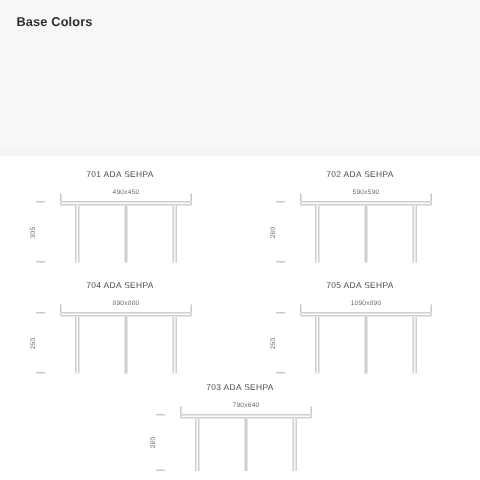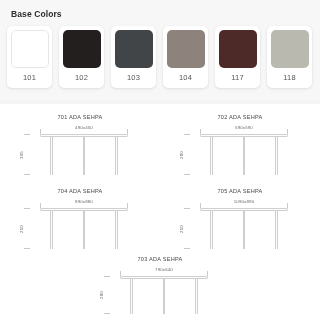--- a/index.html
+++ b/index.html
@@ -78,53 +78,20 @@
     transform:translateY(-50%) rotate(-90deg);
     font-size:4.4px;color:#6a6a6a;letter-spacing:.15px;white-space:nowrap;
   }
 </style>
 </head>
 <body>
 
 <div class="colors-panel">
   <div class="panel-title">Base Colors</div>
 
-  <div class="swatch-row">
-
-    <div class="swatch-card">
-      <div class="swatch-chip bordered" id="chip0" style="background: rgb(255, 255, 255);"></div>
-      <div class="swatch-code">101</div>
-    </div>
-
-    <div class="swatch-card">
-      <div class="swatch-chip" id="chip1" style="background: rgb(35, 31, 31);"></div>
-      <div class="swatch-code">102</div>
-    </div>
-
-    <div class="swatch-card">
-      <div class="swatch-chip" id="chip2" style="background: rgb(66, 69, 71);"></div>
-      <div class="swatch-code">103</div>
-    </div>
-
-    <div class="swatch-card">
-      <div class="swatch-chip" id="chip3" style="background: rgb(141, 130, 124);"></div>
-      <div class="swatch-code">104</div>
-    </div>
-
-    <div class="swatch-card">
-      <div class="swatch-chip" id="chip4" style="background: rgb(77, 42, 39);"></div>
-      <div class="swatch-code">117</div>
-    </div>
-
-    <div class="swatch-card">
-      <div class="swatch-chip" id="chip5" style="background: rgb(185, 185, 176);"></div>
-      <div class="swatch-code">118</div>
-    </div>
-
-  </div>
 </div>
 
 <div class="drawings">
 
   <div class="dwg" style="left:18px;top:10px;width:124px;height:70px;">
     <div class="dwg-title">701 ADA SEHPA</div>
     <div class="dwg-body" style="left:22px;top:11px;width:88px;height:56px;">
       <div class="wdim" style="width:100%;">
         <div class="wtick l"></div>
         <div class="wtick r"></div>

